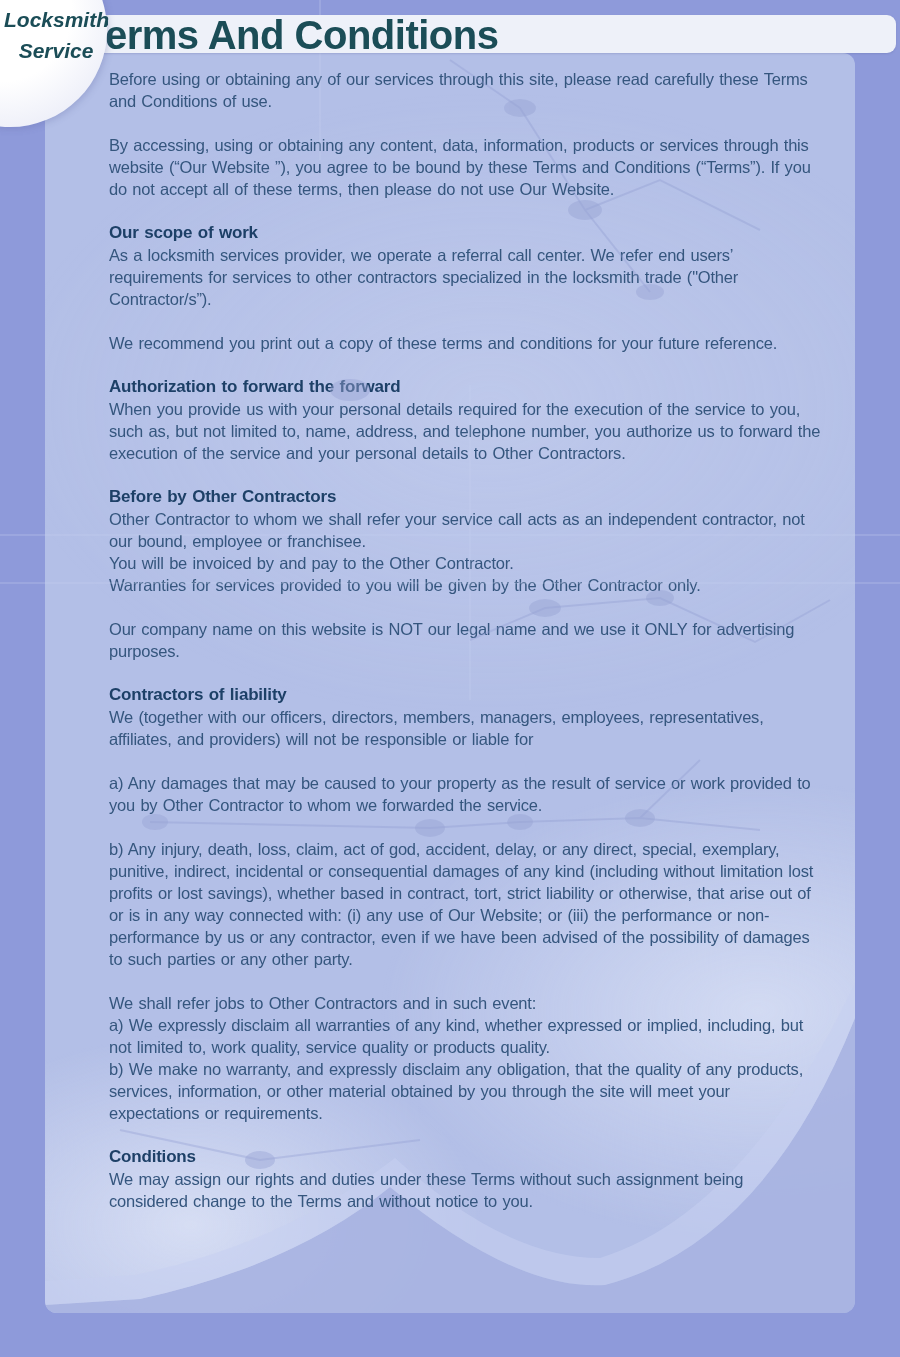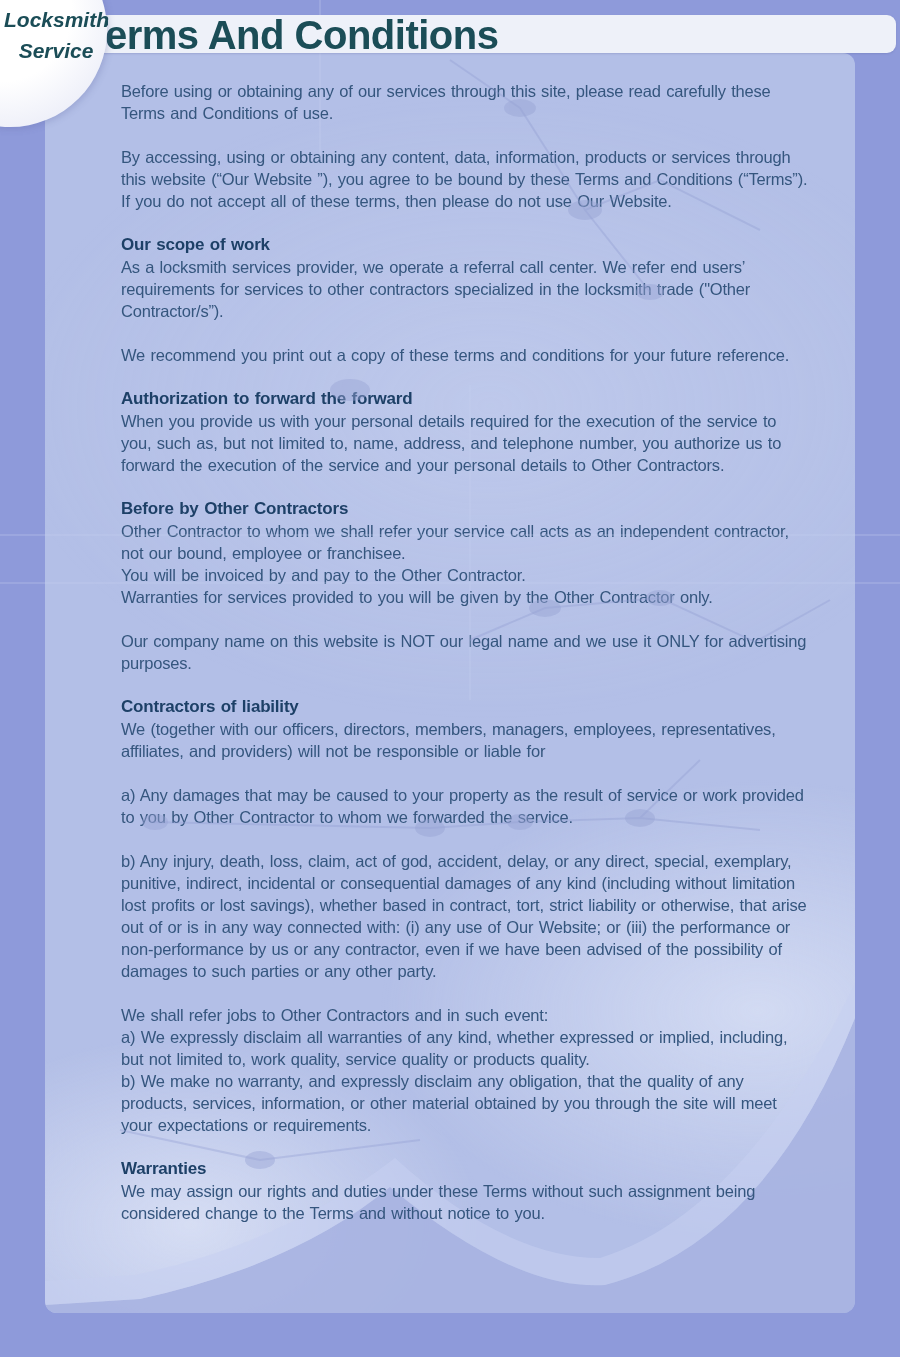--- a/index.html
+++ b/index.html
@@ -48,21 +48,21 @@
   }
   .panel-content{
     position:relative;
     padding:11px 30px 0 60px;
     color:var(--body-text);
     font-size:16.5px;
     line-height:22px;
     letter-spacing:-0.2px;
     word-spacing:1px;
   }
-  .tc-section{margin:16px;}
+  .tc-section{margin:4px;}
   .tc-heading{
     margin:0;
     font-size:17px;
     line-height:22px;
     font-weight:bold;
     color:var(--heading-text);
   }
   .tc-par{
     margin:0 0 22px 0;
     white-space:pre-line;
@@ -151,21 +151,21 @@
         <p class="tc-par">We (together with our officers, directors, members, managers, employees, representatives, affiliates, and providers) will not be responsible or liable for</p>
         <p class="tc-par">a) Any damages that may be caused to your property as the result of service or work provided to you by Other Contractor to whom we forwarded the service.</p>
         <p class="tc-par">b) Any injury, death, loss, claim, act of god, accident, delay, or any direct, special, exemplary, punitive, indirect, incidental or consequential damages of any kind (including without limitation lost profits or lost savings), whether based in contract, tort, strict liability or otherwise, that arise out of or is in any way connected with: (i) any use of Our Website; or (iii) the performance or non-performance by us or any contractor, even if we have been advised of the possibility of damages to such parties or any other party.</p>
       </section>
       <section class="tc-section">
         <p class="tc-par">We shall refer jobs to Other Contractors and in such event:
 a) We expressly disclaim all warranties of any kind, whether expressed or implied, including, but not limited to, work quality, service quality or products quality.
 b) We make no warranty, and expressly disclaim any obligation, that the quality of any products, services, information, or other material obtained by you through the site will meet your expectations or requirements.</p>
       </section>
       <section class="tc-section">
-        <h2 class="tc-heading">Warranties</h2>
+        <h2 class="tc-heading">Conditions</h2>
         <p class="tc-par">We may assign our rights and duties under these Terms without such assignment being considered change to the Terms and without notice to you.</p>
       </section>
     </div>
 </div>
 
 <svg class="decor-net" width="900" height="1357" viewBox="0 0 900 1357" xmlns="http://www.w3.org/2000/svg">
   <g stroke="#c6d0f0" stroke-width="1" opacity="0.5">
     <line x1="0" y1="535" x2="900" y2="535"></line>
     <line x1="0" y1="583" x2="900" y2="583"></line>
     <line x1="320" y1="0" x2="320" y2="160"></line>

